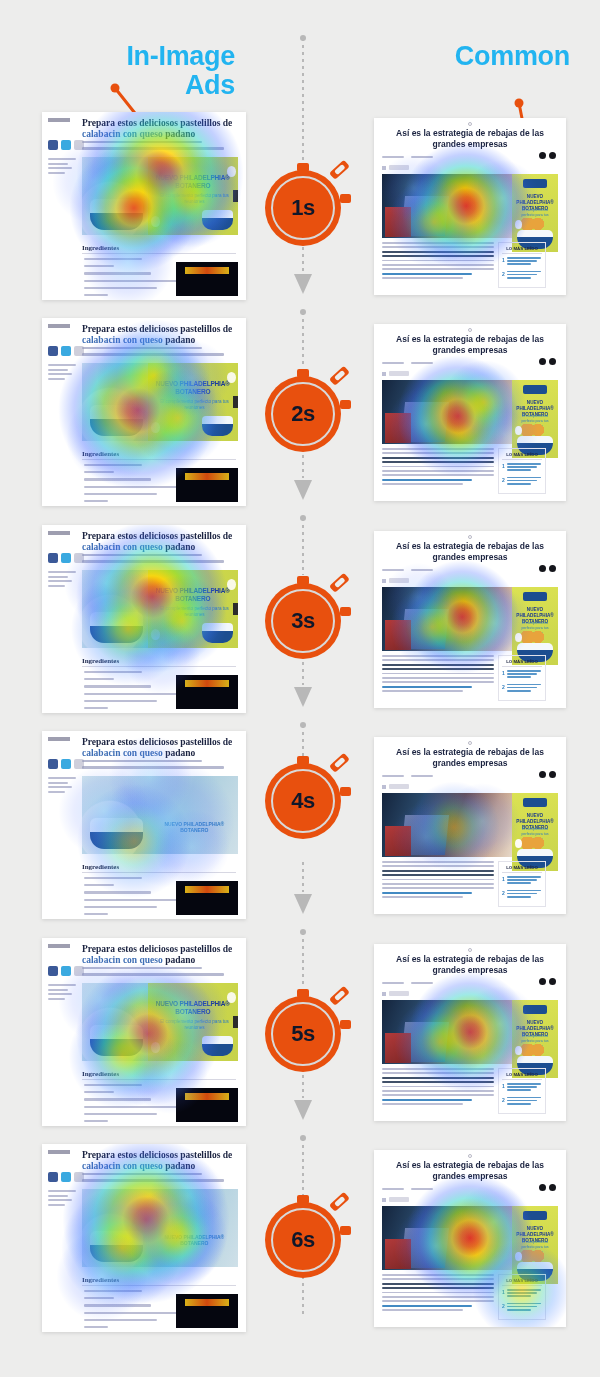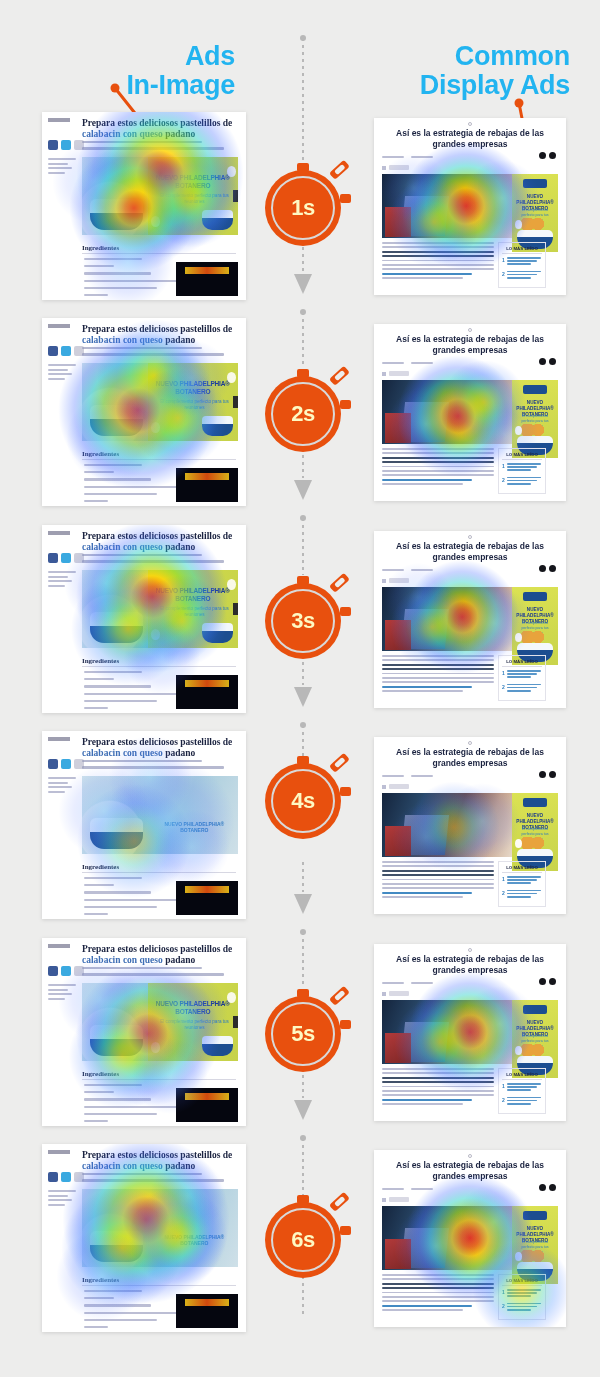--- a/index.html
+++ b/index.html
@@ -52,21 +52,21 @@
   .watch .dial {
     position: absolute; inset: 0; border-radius: 50%;
     background: #e8500e;
     display: flex; align-items: center; justify-content: center;
   }
   .watch .ring {
     position: absolute; inset: 6px; border-radius: 50%;
     border: 2.5px solid #d9d9d9;
   }
   .watch .lbl {
-    position: relative; color: #fef9c3; font-weight: bold;
+    position: relative; color: #0f172a; font-weight: bold;
     font-size: 22px; letter-spacing: -0.5px;
   }
 
   
   .card {
     position: absolute; background: #ffffff; overflow: hidden;
     box-shadow: 0 1px 4px rgba(0,0,0,0.13);
   }
   .card-left  { left: 42px;  width: 204px; height: 188px; }
   .card-right { left: 374px; width: 192px; height: 177px; }
@@ -212,26 +212,25 @@
 
   
   #connectors { position:absolute; left:0; top:0; width:600px; height:1377px; }
 </style>
 </head>
 <body>
 
 <div id="stage">
 
   <div class="col-title" id="title-left">
+    <div>In-Image</div>
     <div>Ads</div>
-    <div>In-Image</div>
   </div>
   <div class="col-title" id="title-right">
     <div>Common</div>
-    <div>Display Ads</div>
   </div>
 
   <svg id="timeline" viewBox="0 0 600 1377">
     <g stroke="#b8b8b8" stroke-width="2" stroke-dasharray="3 4" fill="none">
       <line x1="303" y1="38" x2="303" y2="160"></line>
       <line x1="303" y1="240" x2="303" y2="272"></line>
       <line x1="303" y1="312" x2="303" y2="368"></line>
       <line x1="303" y1="448" x2="303" y2="478"></line>
       <line x1="303" y1="518" x2="303" y2="575"></line>
       <line x1="303" y1="655" x2="303" y2="685"></line>

